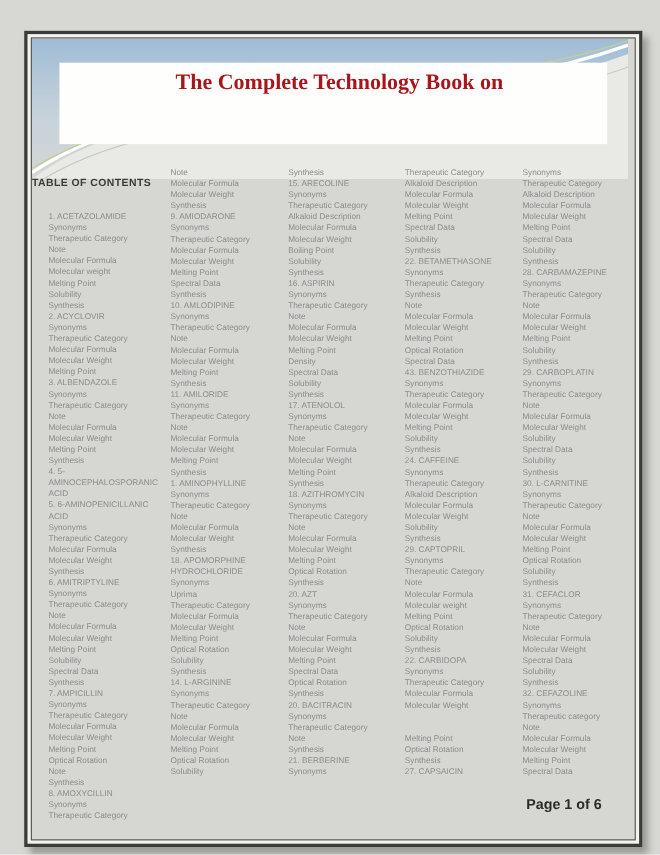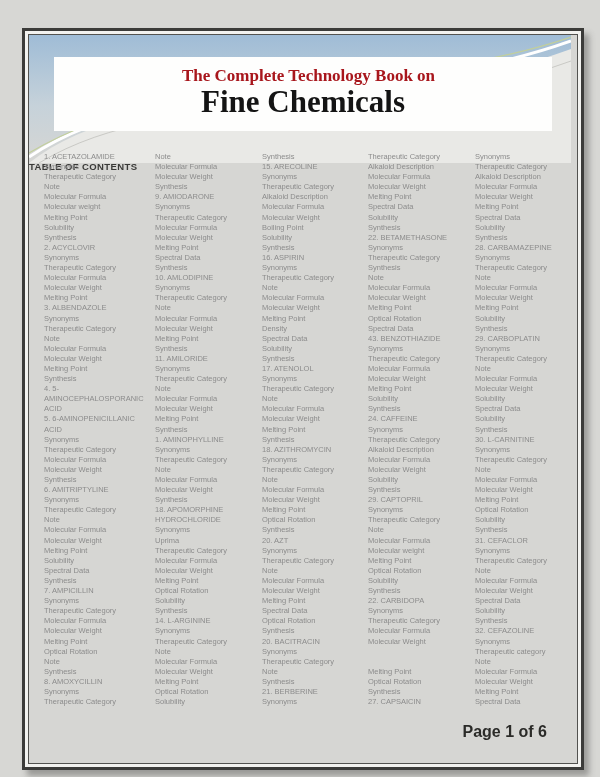--- a/index.html
+++ b/index.html
@@ -34,21 +34,21 @@
   .title-band{
     position:absolute;left:25px;right:25px;top:22px;
     height:74px;
     background:#fefefd;
     text-align:center;
   }
   .title-line1{
     margin-top:9px;
     font-family:"Liberation Serif", serif;
     font-weight:bold;
-    font-size:17px;
+    font-size:20px;
     line-height:19px;
     color:#a8161c;
     padding-left:11px;
   }
   .title-line2{
     font-family:"Liberation Serif", serif;
     font-weight:bold;
     font-size:31px;
     line-height:34px;
     color:#141414;
@@ -61,34 +61,34 @@
     letter-spacing:0.4px;
     color:#3a3a38;
   }
   .columns{
     position:absolute;left:0;top:117px;right:0;
   }
   .toc-col{
     position:absolute;top:0;
     width:108px;
   }
-  .toc-col.c0{left:15px;}
+  .toc-col.c0{left:15px;margin-top:40px;}
   .toc-col.c1{left:126px;}
   .toc-col.c2{left:233px;}
   .toc-col.c3{left:339px;}
   .toc-col.c4{left:446px;}
   .toc-line{
     font-size:7.5px;
     line-height:10.1px;
     color:#8c8c8c;
     white-space:nowrap;
   }
   .page-num{
     position:absolute;right:30px;top:688px;
-    font-size:16px;
+    font-size:13px;
     font-weight:bold;
     color:#2b2b28;
   }
 </style>
 </head>
 <body>
 
 <div class="canvas">
   <div class="sheet">
     <div class="sheet-inner">
@@ -105,21 +105,20 @@
           <rect x="0" y="0" width="542" height="128" fill="url(#blueFade)"></rect>
           <path d="M0,128 C120,34 330,92 542,14 L542,128 Z" fill="#e9e9e6"></path>
           <path d="M0,122 C140,28 340,78 542,6" fill="none" stroke="#ffffff" stroke-width="3"></path>
           <path d="M0,118 C160,24 360,64 542,2" fill="none" stroke="#c2cf9a" stroke-width="1.2"></path>
           <path d="M10,128 C150,44 350,96 542,26" fill="none" stroke="#c9c9c5" stroke-width="1"></path>
         </svg>
       </div>
 
       <div class="title-band">
         <div class="title-line1">The Complete Technology Book on</div>
-        <div class="title-line2">Fine Chemicals</div>
       </div>
 
       <div class="toc-heading">TABLE OF CONTENTS</div>
 
       <div class="columns">
         <div class="toc-col c0">
             <div class="toc-line">1. ACETAZOLAMIDE</div>
             <div class="toc-line">Synonyms</div>
             <div class="toc-line">Therapeutic Category</div>
             <div class="toc-line">Note</div>

